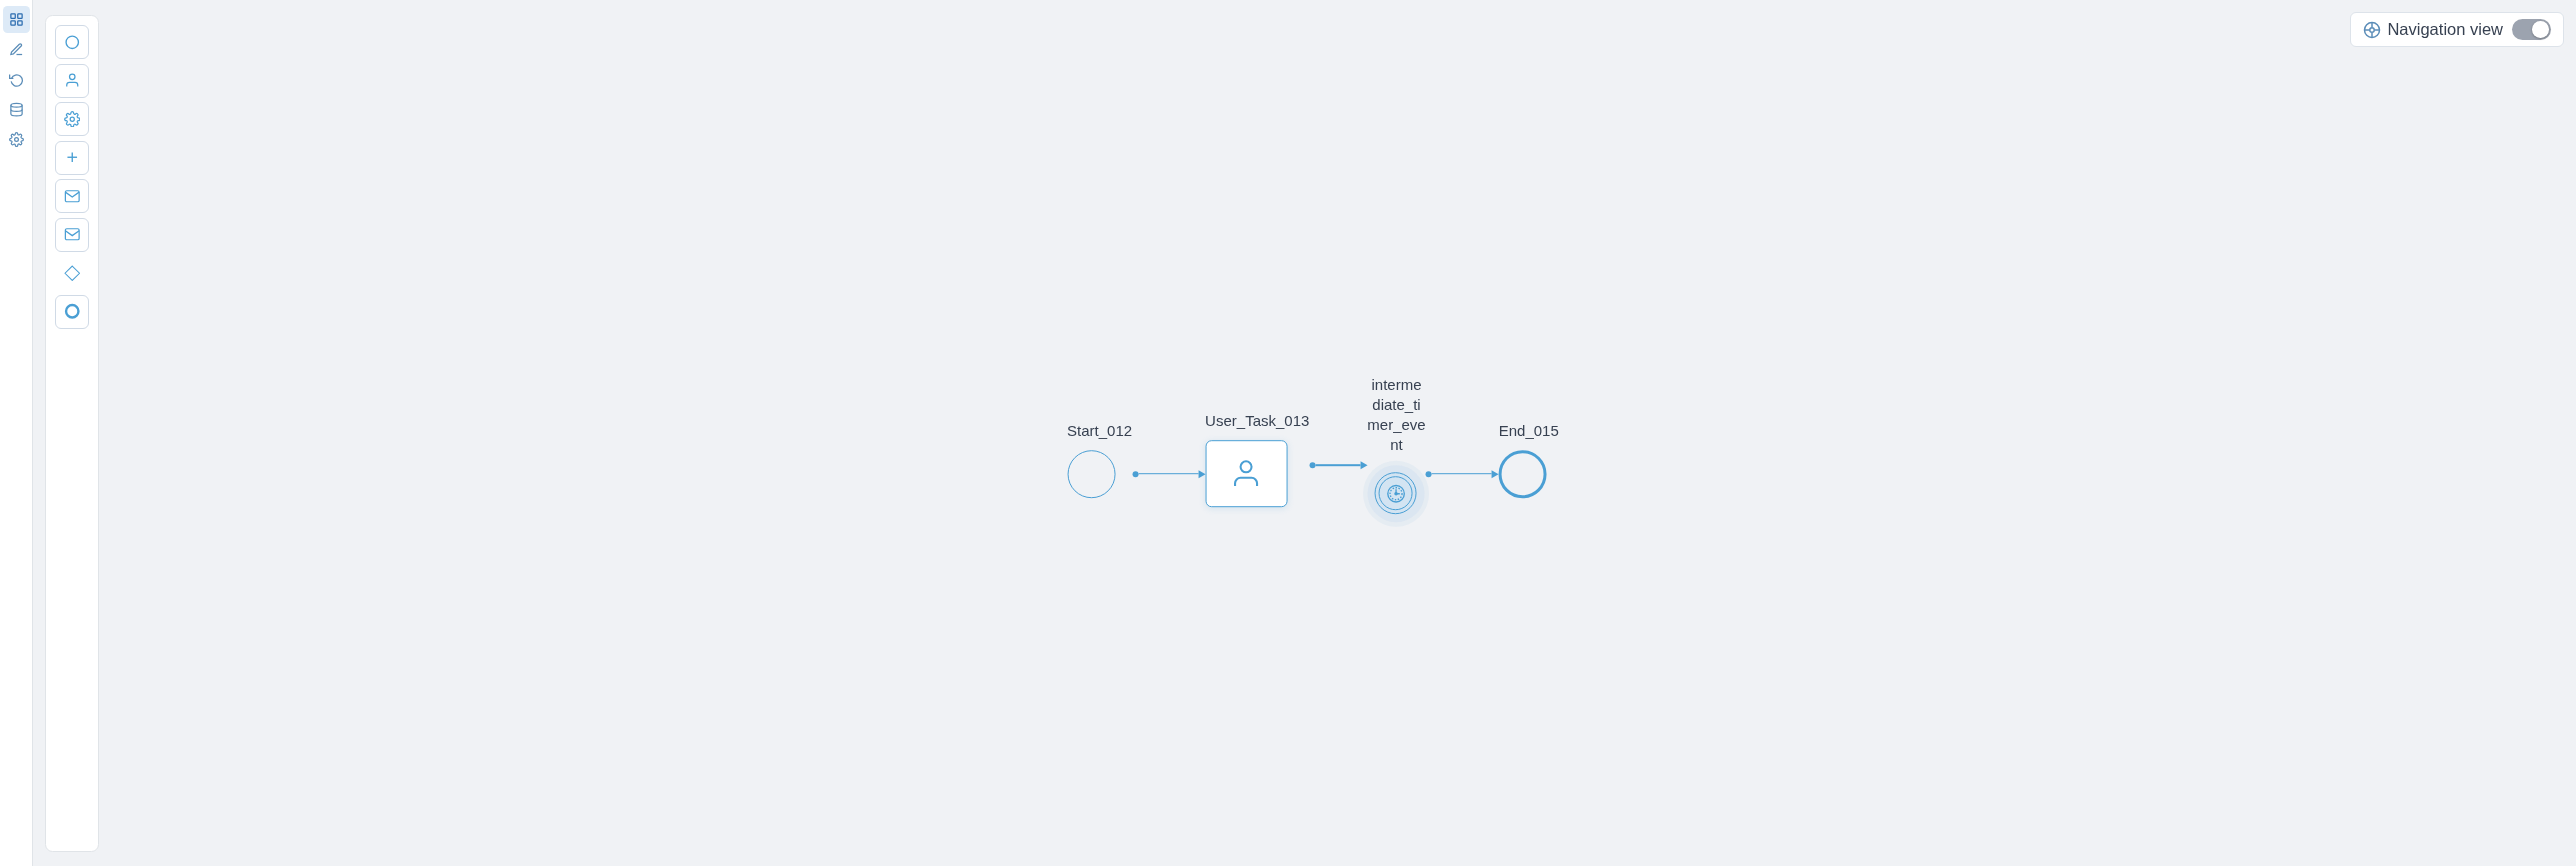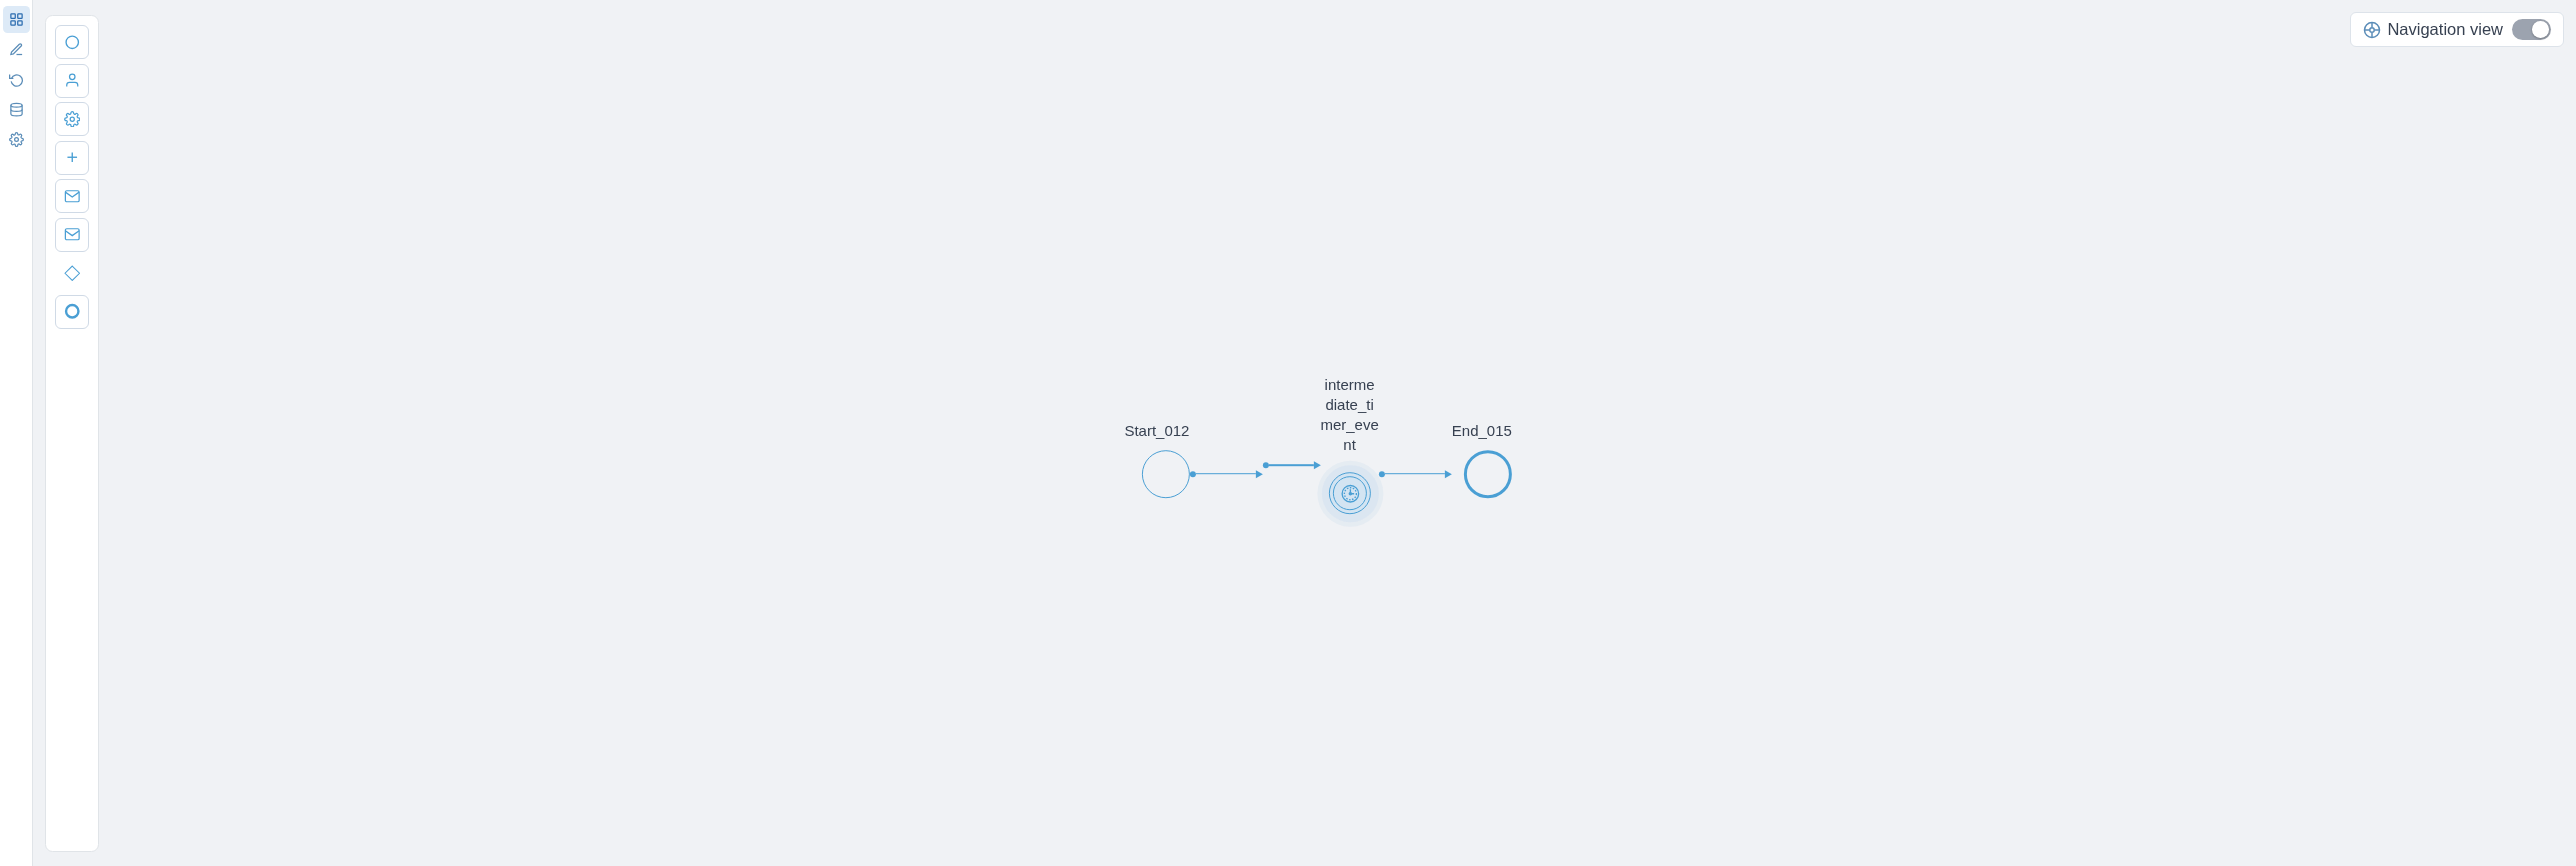--- a/index.html
+++ b/index.html
@@ -160,21 +160,21 @@
 
     .bpmn-flow {
       display: flex;
       align-items: center;
       gap: 0;
     }
 
     .bpmn-node {
       display: flex;
       flex-direction: column;
-      align-items: flex-end;
+      align-items: flex-start;
       gap: 9px;
     }
 
     .bpmn-node-label {
       font-size: 15px;
       color: #374151;
       text-align: center;
       line-height: 1.4;
       min-height: 42px;
       display: flex;
@@ -418,20 +418,33 @@
             <div class="start-event-circle"></div>
           </div>
         </div>
 
         <div class="connector" style="margin-bottom: -51px;">
           <div class="connector-dot-start"></div>
           <div class="connector-line" style="width: 60px;"></div>
           <div class="arrow-head"></div>
         </div>
 
+        <div class="bpmn-node">
+          <div class="bpmn-node-label" style="font-size:15px;">
+            <span>User_Task_013</span>
+          </div>
+          <div class="bpmn-node-shape">
+            <div class="user-task-rect">
+              <svg viewBox="0 0 24 24" fill="none" stroke="#4a9fd4" stroke-width="1.5">
+                <path d="M20 21v-2a4 4 0 0 0-4-4H8a4 4 0 0 0-4 4v2"></path>
+                <circle cx="12" cy="7" r="4"></circle>
+              </svg>
+            </div>
+          </div>
+        </div>
 
         <div class="connector" style="margin-bottom: -34px;">
           <div class="connector-dot-start"></div>
           <div class="connector-line" style="width: 45px;"></div>
           <div class="arrow-head"></div>
         </div>
 
         <div class="bpmn-node">
           <div class="bpmn-node-label" style="min-height: 60px; align-items: flex-start; padding-top: 0;">
             <div style="text-align:center; line-height: 1.35;">

